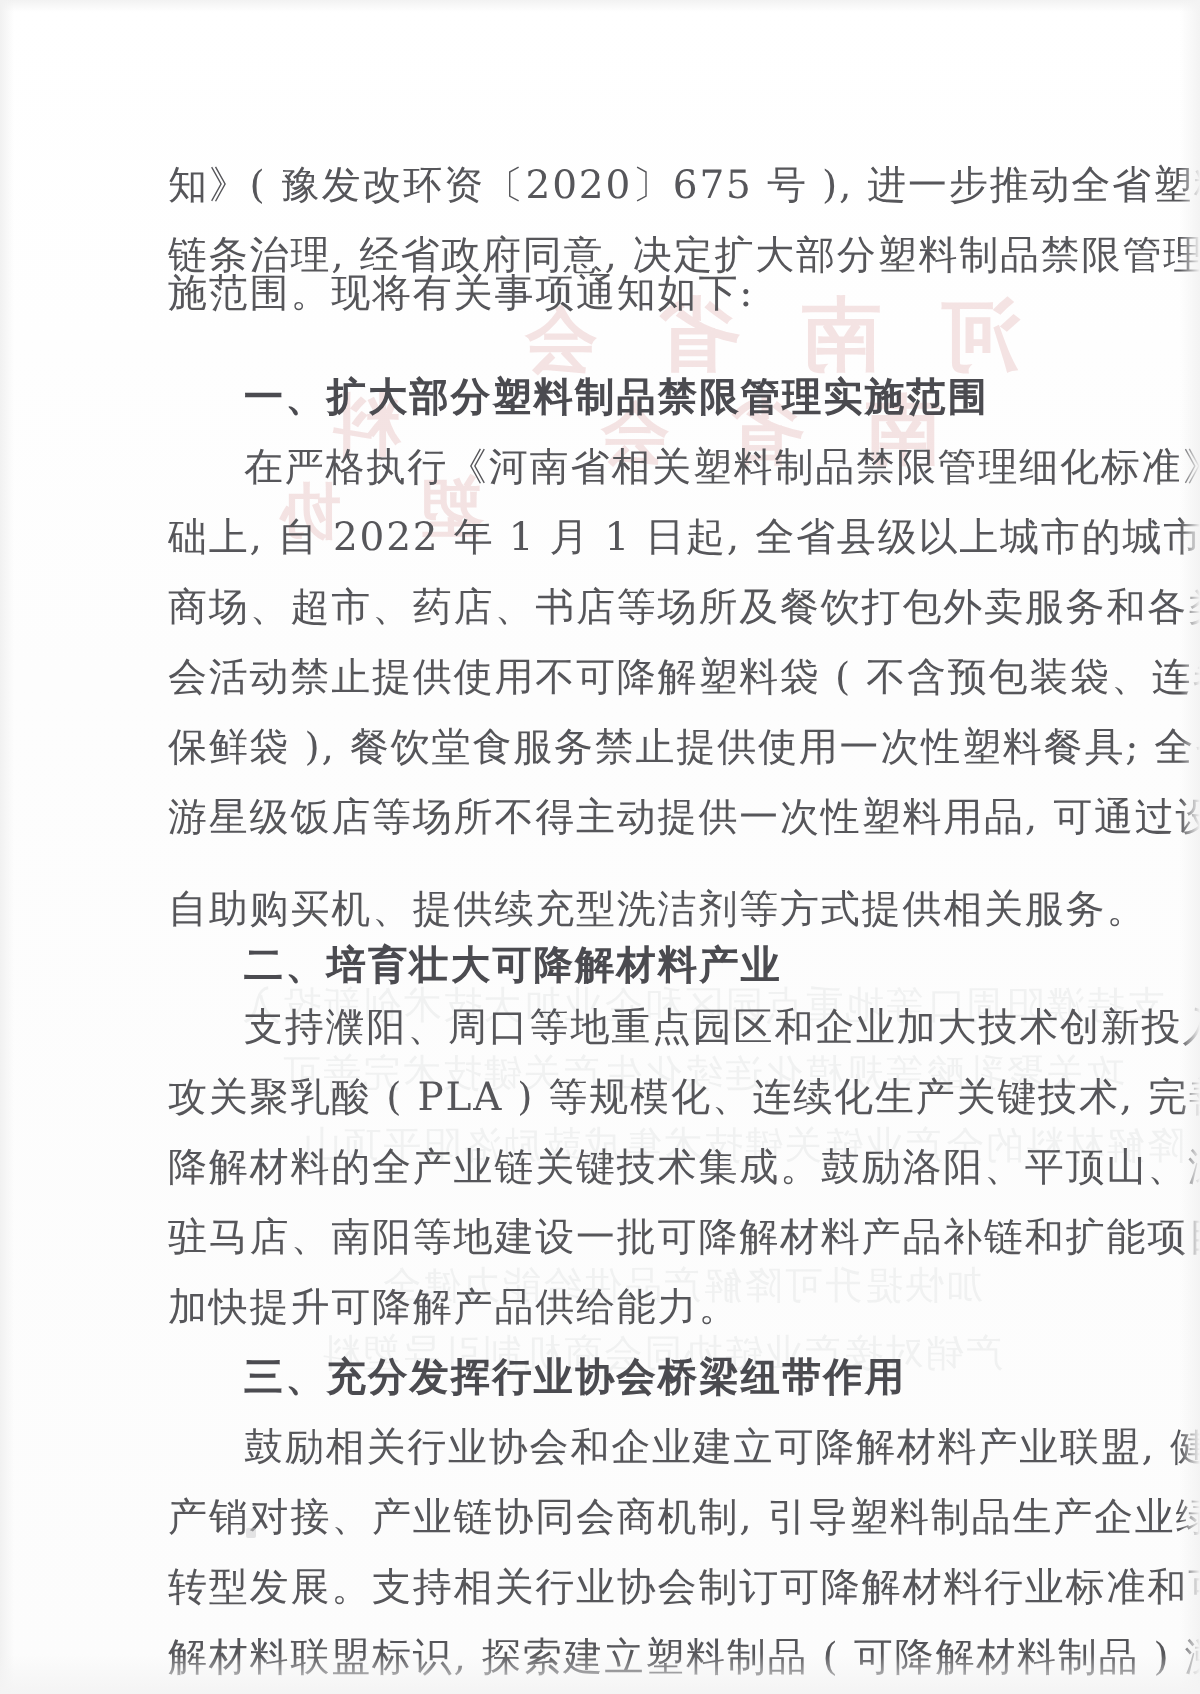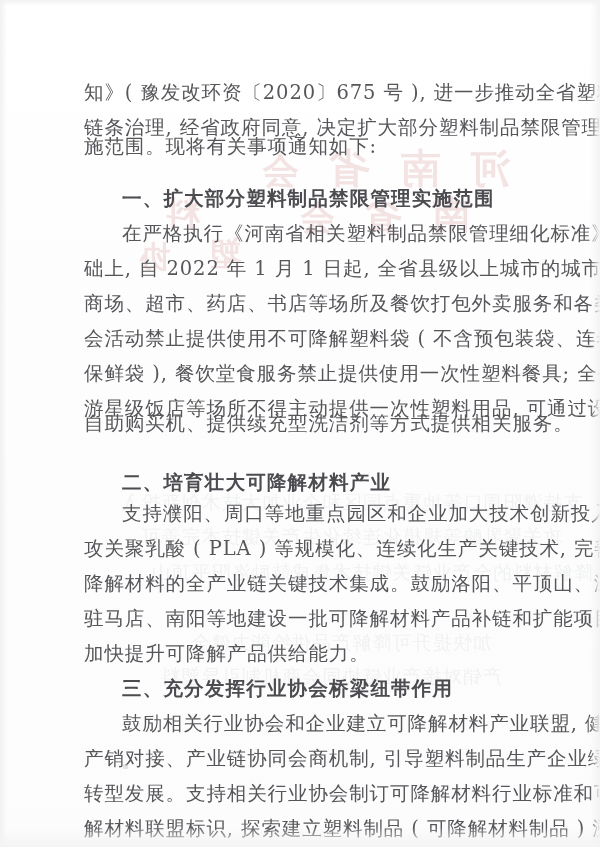--- a/index.html
+++ b/index.html
@@ -171,21 +171,21 @@
       <div class="line body" style="top: 82px;">知》( 豫发改环资〔2020〕675 号 ), 进一步推动全省塑料污染全</div>
       <div class="line body" style="top: 117px;">链条治理, 经省政府同意, 决定扩大部分塑料制品禁限管理实</div>
       <div class="line body" style="top: 136px;">施范围。现将有关事项通知如下:</div>
       <div class="line heading" style="top: 188px;">一、扩大部分塑料制品禁限管理实施范围</div>
       <div class="line indent" style="top: 223px;">在严格执行《河南省相关塑料制品禁限管理细化标准》基</div>
       <div class="line body" style="top: 258px;">础上, 自 2022 年 1 月 1 日起, 全省县级以上城市的城市建成区</div>
       <div class="line body" style="top: 293px;">商场、超市、药店、书店等场所及餐饮打包外卖服务和各类展</div>
       <div class="line body" style="top: 328px;">会活动禁止提供使用不可降解塑料袋 ( 不含预包装袋、连卷袋、</div>
       <div class="line body" style="top: 363px;">保鲜袋 ), 餐饮堂食服务禁止提供使用一次性塑料餐具; 全省旅</div>
       <div class="line body" style="top: 398px;">游星级饭店等场所不得主动提供一次性塑料用品, 可通过设置</div>
-      <div class="line body" style="top: 413px;">自助购买机、提供续充型洗洁剂等方式提供相关服务。</div>
+      <div class="line body" style="top: 444px;">自助购买机、提供续充型洗洁剂等方式提供相关服务。</div>
       <div class="line heading" style="top: 472px;">二、培育壮大可降解材料产业</div>
       <div class="line indent" style="top: 503px;">支持濮阳、周口等地重点园区和企业加大技术创新投入,</div>
       <div class="line body" style="top: 538px;">攻关聚乳酸 ( PLA ) 等规模化、连续化生产关键技术, 完善可</div>
       <div class="line body" style="top: 573px;">降解材料的全产业链关键技术集成。鼓励洛阳、平顶山、漯河、</div>
       <div class="line body" style="top: 608px;">驻马店、南阳等地建设一批可降解材料产品补链和扩能项目,</div>
       <div class="line body" style="top: 643px;">加快提升可降解产品供给能力。</div>
       <div class="line heading" style="top: 678px;">三、充分发挥行业协会桥梁纽带作用</div>
       <div class="line indent" style="top: 713px;">鼓励相关行业协会和企业建立可降解材料产业联盟, 健全</div>
       <div class="line body" style="top: 748px;">产销对接、产业链协同会商机制, 引导塑料制品生产企业绿色</div>
       <div class="line body" style="top: 783px;">转型发展。支持相关行业协会制订可降解材料行业标准和可降</div>

